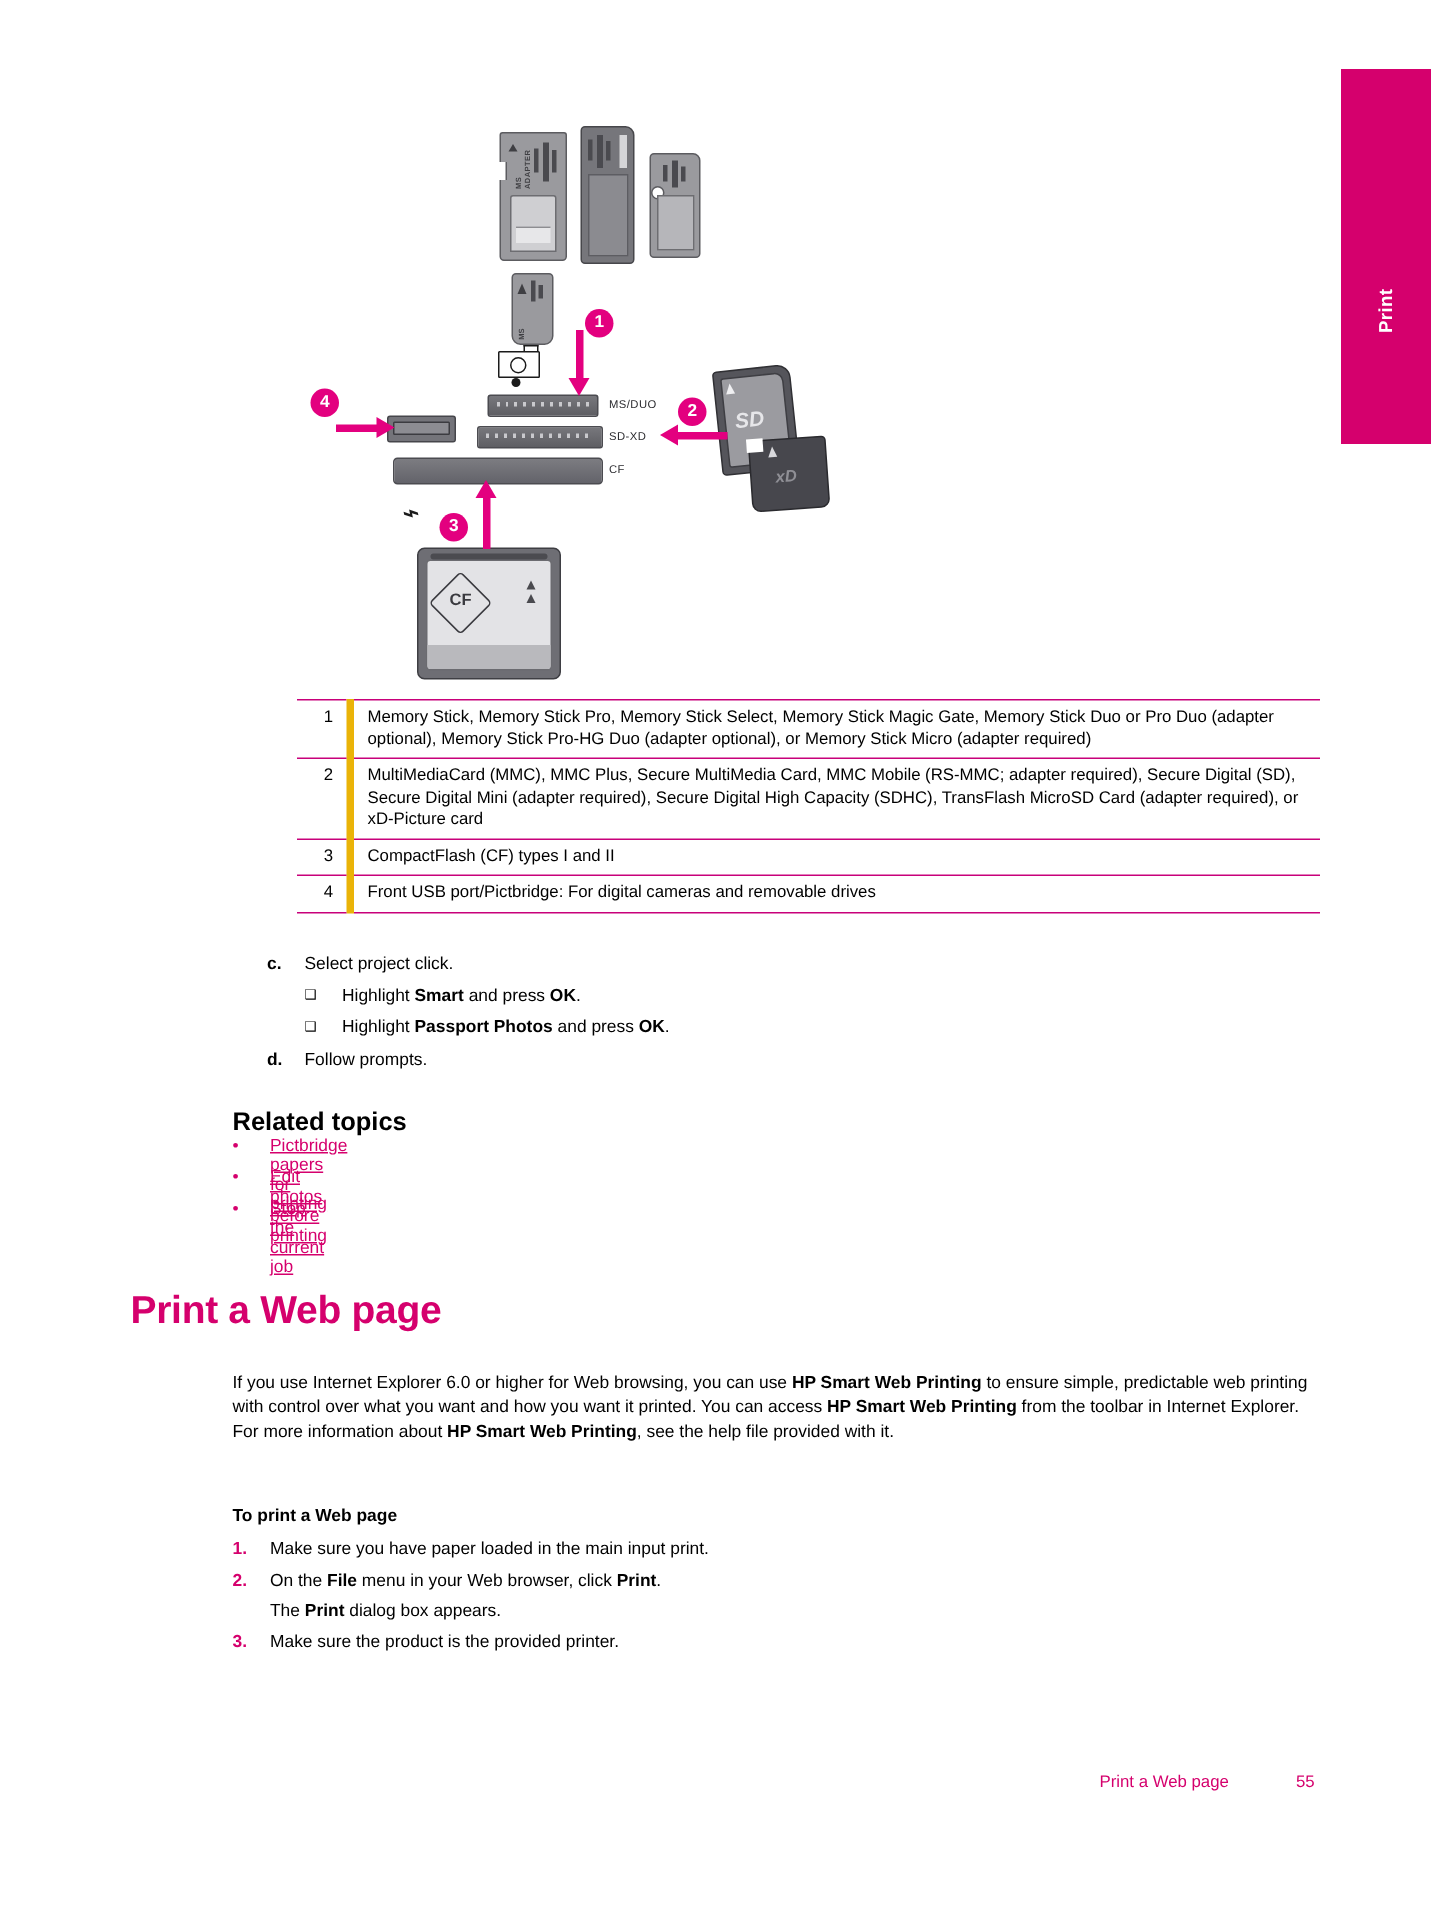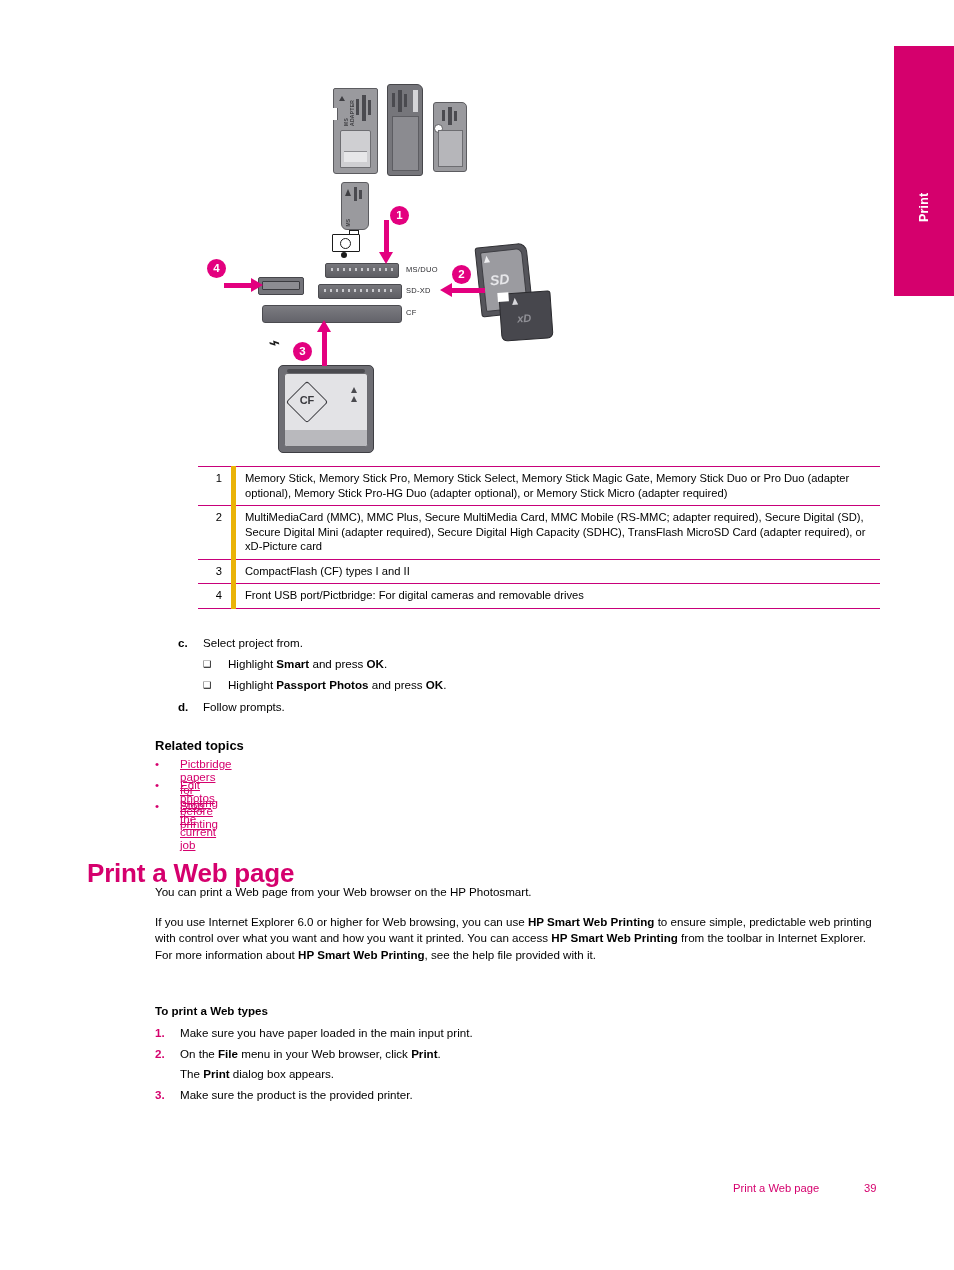--- a/index.html
+++ b/index.html
@@ -121,21 +121,21 @@
   .spec tr:last-child td{border-bottom:1px solid #c8007a;}
   .spec td.num{width:24px;text-align:right;padding-right:9px;}
   .spec td.txt{padding-left:9px;border-left:5px solid #eab308;}
   .step{position:absolute;font-size:11.6px;line-height:17px;}
   .step .mk{position:absolute;font-weight:bold;}
 
   .h1{position:absolute;left:87px;top:841px;color:#d5006d;font-size:26px;font-weight:bold;letter-spacing:-.2px;}
 
   .para{position:absolute;left:155px;font-size:11.6px;line-height:16.4px;width:728px;color:#000;text-align:left;}
 
-  .rel-h{position:absolute;left:155px;top:738px;font-size:13px;font-weight:bold;}
+  .rel-h{position:absolute;left:155px;top:738px;font-size:17px;font-weight:bold;}
   .rel{position:absolute;left:155px;font-size:11.6px;}
   .rel .b{position:absolute;left:0;color:#d5006d;}
   .rel a{position:absolute;left:25px;color:#d5006d;text-decoration:underline;}
 
   .toh{position:absolute;left:155px;top:1004px;font-size:11.6px;font-weight:bold;}
   .ol{position:absolute;left:155px;font-size:11.6px;line-height:16.5px;}
   .ol .n{position:absolute;left:0;color:#d5006d;font-weight:bold;}
   .ol .t{position:absolute;left:25px;width:700px;}
 
   .footer{position:absolute;top:1182px;font-size:11.2px;color:#d5006d;}
@@ -281,21 +281,21 @@
       </tr>
       <tr>
         <td class="num">4</td>
         <td class="txt">Front USB port/Pictbridge: For digital cameras and removable drives</td>
       </tr>
     </tbody>
   </table>
 
   <div class="step" style="left:178px;top:634px;width:600px;">
     <span class="mk" style="left:0;">c.</span>
-    <span style="margin-left:25px;display:inline-block;">Select project from.</span>
+    <span style="margin-left:25px;display:inline-block;">Select project click.</span>
   </div>
 
   <div class="step" style="left:203px;top:655px;width:600px;">
     <span class="bq" style="position:absolute;left:0;top:1px;">❑</span>
     <span style="margin-left:25px;display:inline-block;">
       <span>Highlight </span><b>Smart</b><span> and press </span><b>OK</b><span>.</span>
     </span>
   </div>
 
   <div class="step" style="left:203px;top:676px;width:600px;">
@@ -320,25 +320,24 @@
     <span class="b">•</span>
     <a href="#">Edit photos before printing</a>
   </div>
   <div class="rel" style="top:799px;">
     <span class="b">•</span>
     <a href="#">Stop the current job</a>
   </div>
 
   <h1 class="h1">Print a Web page</h1>
 
-  <div class="para" style="top:884px;">You can print a Web page from your Web browser on the HP Photosmart.</div>
 
   <div class="para" style="top:914px;"><span>If you use Internet Explorer 6.0 or higher for Web browsing, you can use </span><b>HP Smart Web Printing</b><span> to ensure simple, predictable web printing with control over what you want and how you want it printed. You can access </span><b>HP Smart Web Printing</b><span> from the toolbar in Internet Explorer. For more information about </span><b>HP Smart Web Printing</b><span>, see the help file provided with it.</span></div>
 
-  <div class="toh">To print a Web types</div>
+  <div class="toh">To print a Web page</div>
 
   <div class="ol" style="top:1025px;">
     <span class="n">1.</span>
     <span class="t">Make sure you have paper loaded in the main input print.</span>
   </div>
 
   <div class="ol" style="top:1046px;">
     <span class="n">2.</span>
     <span class="t"><span>On the </span><b>File</b><span> menu in your Web browser, click </span><b>Print</b><span>.</span></span>
   </div>
@@ -346,15 +345,15 @@
   <div class="ol" style="top:1066px;">
     <span class="t"><span>The </span><b>Print</b><span> dialog box appears.</span></span>
   </div>
 
   <div class="ol" style="top:1087px;">
     <span class="n">3.</span>
     <span class="t">Make sure the product is the provided printer.</span>
   </div>
 
   <div class="footer ttl">Print a Web page</div>
-  <div class="footer pg">39</div>
+  <div class="footer pg">55</div>
 
 </div>
 
 </body></html>

